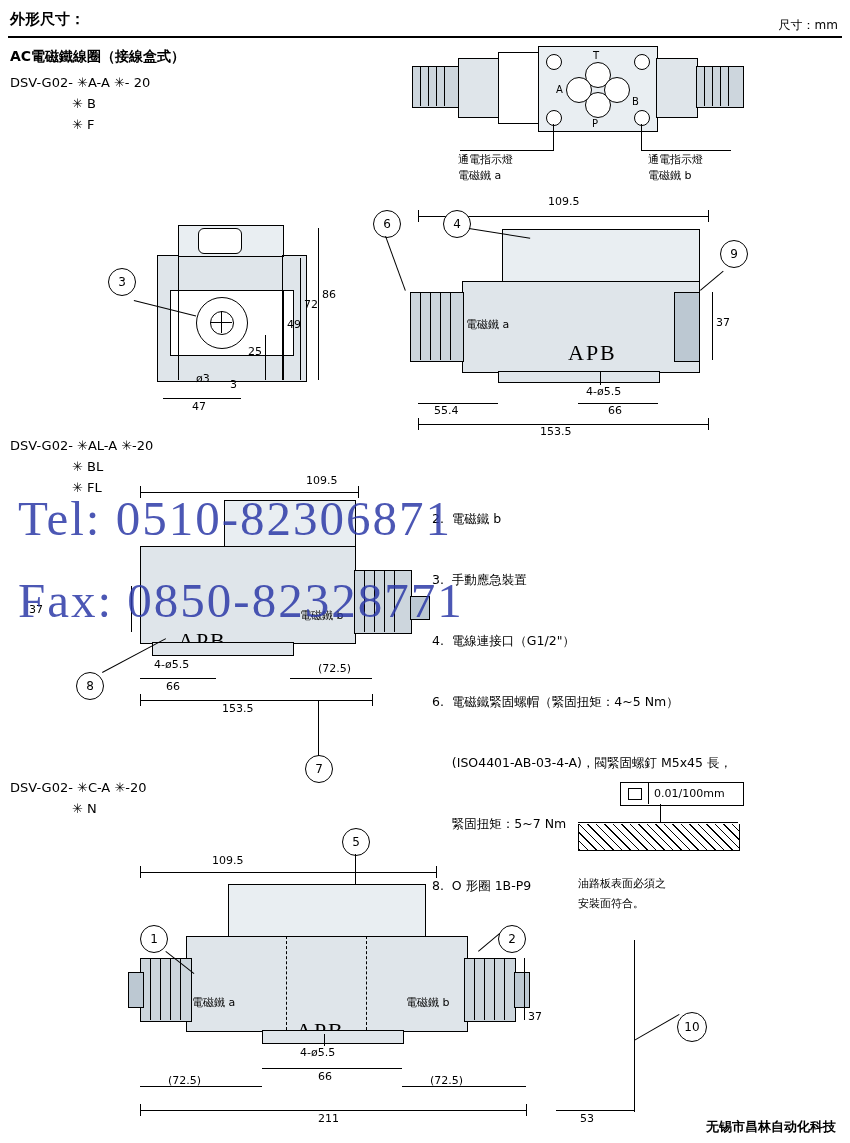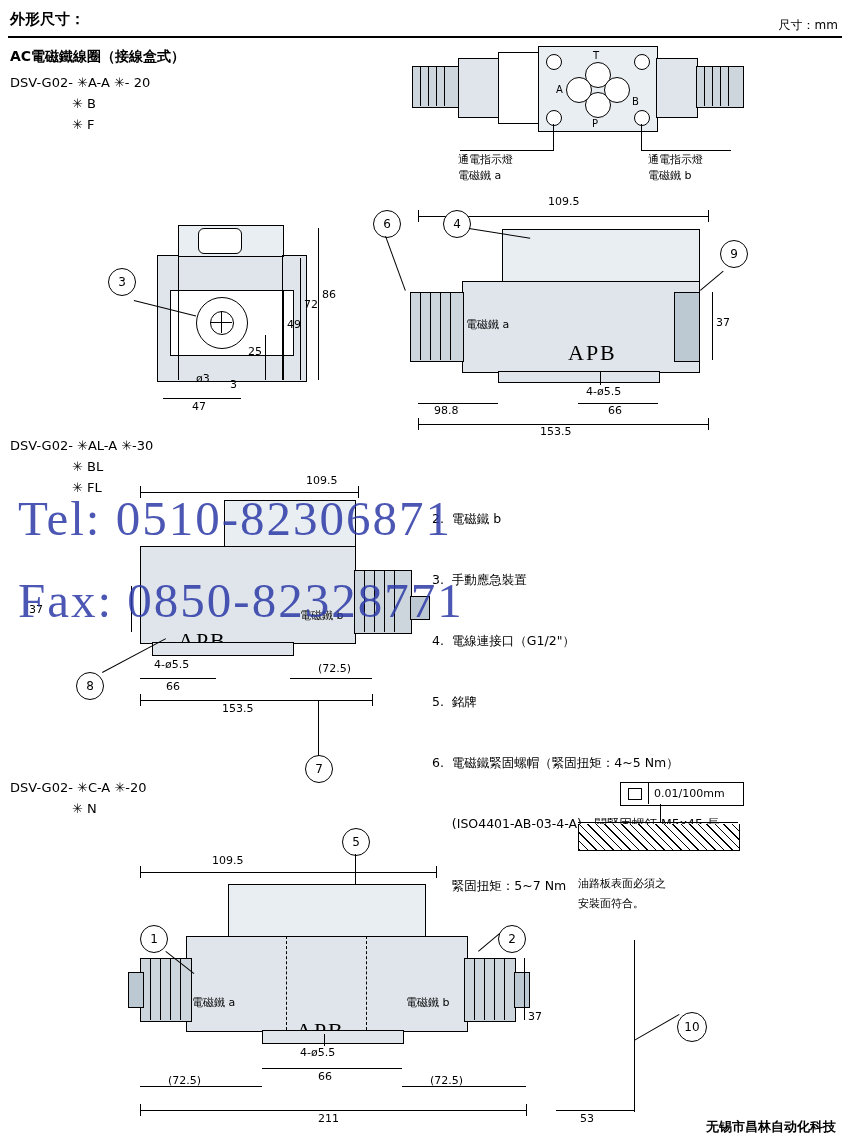--- a/index.html
+++ b/index.html
@@ -157,30 +157,30 @@
   <div class="circle" style="left:720px;top:240px;width:26px;height:26px;">9</div>
   <div class="hr" style="left:700px;top:290px;width:30px;transform:rotate(-40deg);transform-origin:0 0;"></div>
 
   <div class="dimv" style="left:712px;top:292px;height:68px;"></div>
   <div class="abs t11" style="left:716px;top:316px;">37</div>
 
   <div class="abs t11" style="left:586px;top:385px;">4-ø5.5</div>
   <div class="vr" style="left:600px;top:371px;height:14px;"></div>
 
   <div class="dim" style="left:418px;top:403px;width:80px;"></div>
-  <div class="abs t11" style="left:434px;top:404px;">98.8</div>
+  <div class="abs t11" style="left:434px;top:404px;">55.4</div>
   <div class="dim" style="left:578px;top:403px;width:80px;"></div>
   <div class="abs t11" style="left:608px;top:404px;">66</div>
   <div class="dim" style="left:418px;top:424px;width:290px;"></div>
   <div class="dimv" style="left:418px;top:418px;height:12px;"></div>
   <div class="dimv" style="left:708px;top:418px;height:12px;"></div>
   <div class="abs t11" style="left:540px;top:425px;">153.5</div>
 </div>
 
-<div class="abs t" style="left:10px;top:438px;font-size:13px;">DSV-G02- ✳AL-A ✳-30</div>
+<div class="abs t" style="left:10px;top:438px;font-size:13px;">DSV-G02- ✳AL-A ✳-20</div>
 <div class="abs t" style="left:72px;top:459px;font-size:13px;">✳ BL</div>
 <div class="abs t" style="left:72px;top:480px;font-size:13px;">✳ FL</div>
 
 <div>
   <div class="dim" style="left:140px;top:492px;width:218px;"></div>
   <div class="dimv" style="left:140px;top:486px;height:12px;"></div>
   <div class="dimv" style="left:358px;top:486px;height:12px;"></div>
   <div class="abs t11" style="left:306px;top:474px;">109.5</div>
 
   <div class="blk g3" style="left:224px;top:500px;width:130px;height:46px;"></div>
@@ -210,24 +210,24 @@
   <div class="circle" style="left:76px;top:672px;width:26px;height:26px;">8</div>
   <div class="hr" style="left:102px;top:672px;width:72px;transform:rotate(-28deg);transform-origin:0 0;"></div>
   <div class="circle" style="left:305px;top:755px;width:26px;height:26px;">7</div>
   <div class="vr" style="left:318px;top:700px;height:56px;"></div>
 </div>
 
 <div class="abs legend t" style="left:432px;top:470px;width:400px;font-size:12.5px;line-height:1.55;">
   <div>2.  電磁鐵 b</div>
   <div>3.  手動應急裝置</div>
   <div>4.  電線連接口（G1/2"）</div>
-  <div>5.  銘牌</div>
   <div>6.  電磁鐵緊固螺帽（緊固扭矩：4~5 Nm）</div>
   <div>     (ISO4401-AB-03-4-A)，閥緊固螺釘 M5x45 長，</div>
   <div>     緊固扭矩：5~7 Nm</div>
+  <div>8.  O 形圈 1B-P9</div>
   
 </div>
 
 <div class="abs t" style="left:10px;top:780px;font-size:13px;">DSV-G02- ✳C-A ✳-20</div>
 <div class="abs t" style="left:72px;top:801px;font-size:13px;">✳ N</div>
 
 <div>
   <div class="dim" style="left:140px;top:872px;width:296px;"></div>
   <div class="dimv" style="left:140px;top:866px;height:12px;"></div>
   <div class="dimv" style="left:436px;top:866px;height:12px;"></div>

